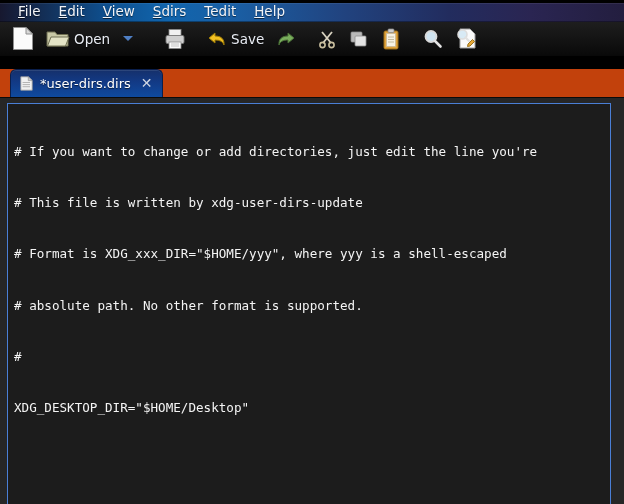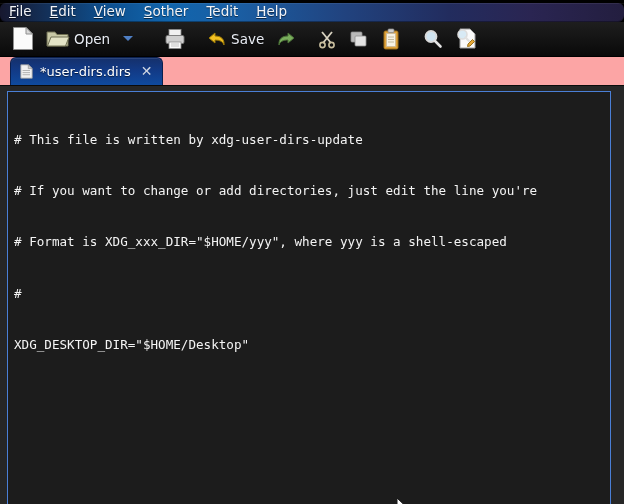--- a/index.html
+++ b/index.html
@@ -29,22 +29,22 @@
     background: linear-gradient(90deg,
         #17182f 0%,
         #0e4f8e 17%,
         #1165ad 27%,
         #1a5ea3 38%,
         #21437f 55%,
         #222c5e 72%,
         #2a2552 85%,
         #231e3f 100%);
     display: flex;
+    padding-left: 9px;
     box-shadow: inset 0 -1px 0 rgba(0,0,0,0.35);
-    border-radius: 6px;
   }
   .menubar::after {
     content: "";
     position: absolute;
     left: 0; right: 0; top: 0;
     height: 1px;
     background: rgba(255,255,255,0.07);
   }
   .menu-item {
     color: #f2f4f8;
@@ -85,25 +85,26 @@
     border-left: 5px solid transparent;
     border-right: 5px solid transparent;
     border-top: 5px solid #4f7fc4;
     margin: 0 7px;
   }
   .ico { display: block; }
 
   
   .tabstrip {
     height: 30px;
-    background: #fca5a5;
+    background: #c2410c;
     display: flex;
     align-items: center;
     padding-left: 10px;
     border-bottom: 1px solid #0b0b0b;
+    margin-top: 12px;
   }
   .tab {
     height: 28px;
     display: flex;
     align-items: center;
     gap: 7px;
     padding: 0 9px 0 9px;
     border-radius: 6px 6px 0 0;
     background: linear-gradient(180deg, #15306b 0%, #123a86 45%, #0f4a9e 100%);
     border: 1px solid #0a1f4d;
@@ -164,21 +165,21 @@
 </style>
 </head>
 <body>
 
 <div id="app">
 
   <div class="menubar">
     <div class="menu-item"><span class="mn">F</span><span>ile</span></div>
     <div class="menu-item"><span class="mn">E</span><span>dit</span></div>
     <div class="menu-item"><span class="mn">V</span><span>iew</span></div>
-    <div class="menu-item"><span class="mn">S</span><span>other</span></div>
+    <div class="menu-item"><span class="mn">S</span><span>dirs</span></div>
     <div class="menu-item"><span class="mn">T</span><span>edit</span></div>
     <div class="menu-item"><span class="mn">H</span><span>elp</span></div>
   </div>
 
   <div class="toolbar">
 
     <div class="tb-btn">
       <span>
         <svg class="ico" width="22" height="25" viewBox="0 0 22 25">
           <path d="M1.5 1.5 H14 L20.5 8 V23.5 H1.5 Z" fill="#fbfbfb" stroke="#8f8f8f" stroke-width="1"></path>
@@ -304,23 +305,24 @@
         </svg>
       </span>
       <span class="tab-title">*user-dirs.dirs</span>
       <span class="tab-close">✕</span>
     </div>
   </div>
 
   <div class="editor-wrap">
     <div class="editor">
       <div class="code">
+        <span class="ln"># If you want to change or add directories, just edit the line you're</span>
         <span class="ln"># This file is written by xdg-user-dirs-update</span>
-        <span class="ln"># If you want to change or add directories, just edit the line you're</span>
         <span class="ln"># Format is XDG_xxx_DIR="$HOME/yyy", where yyy is a shell-escaped</span>
+        <span class="ln"># absolute path. No other format is supported.</span>
         <span class="ln">#</span>
         <span class="ln">XDG_DESKTOP_DIR="$HOME/Desktop"</span>
         
         
         
         
         
         
         
       </div>

